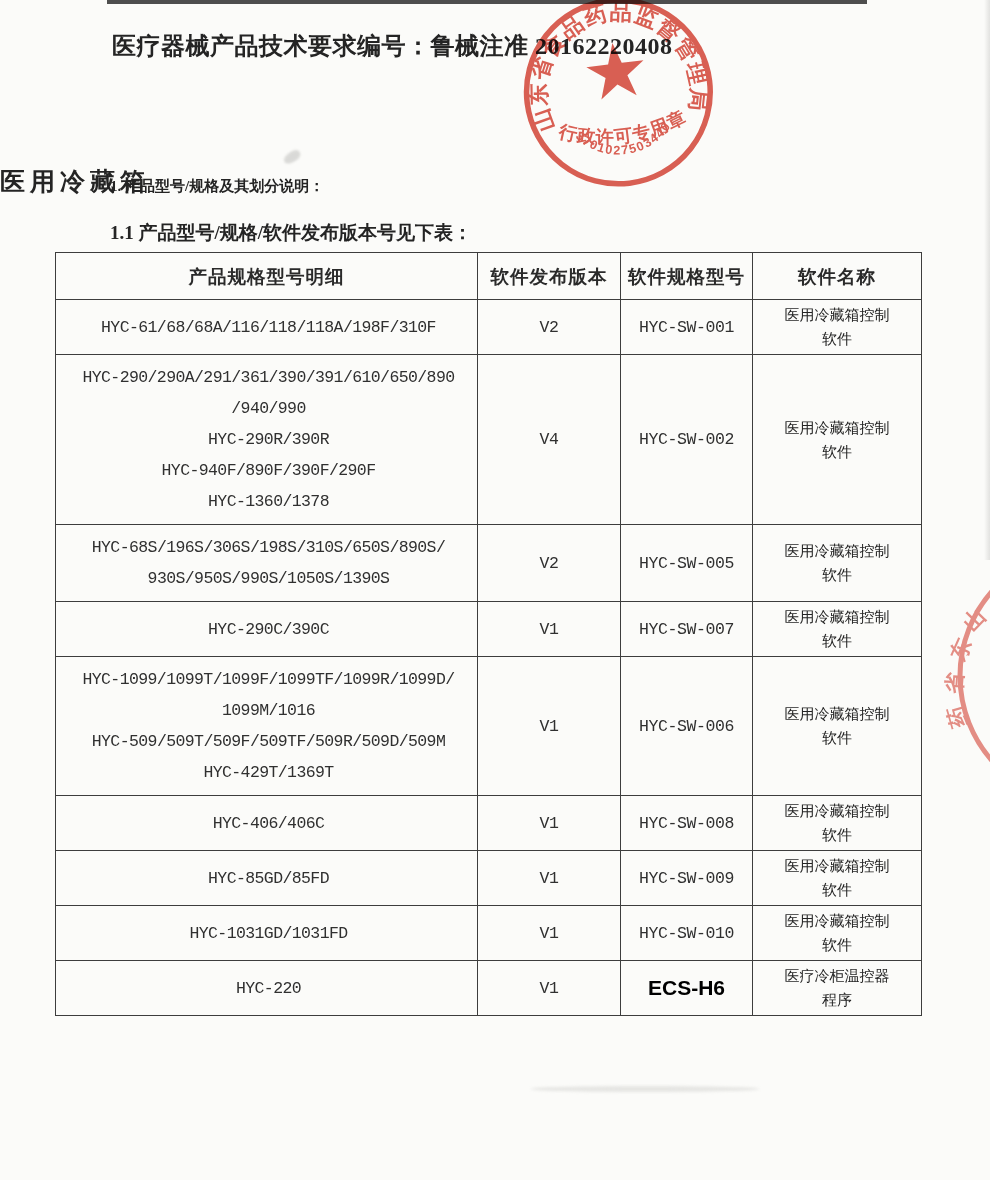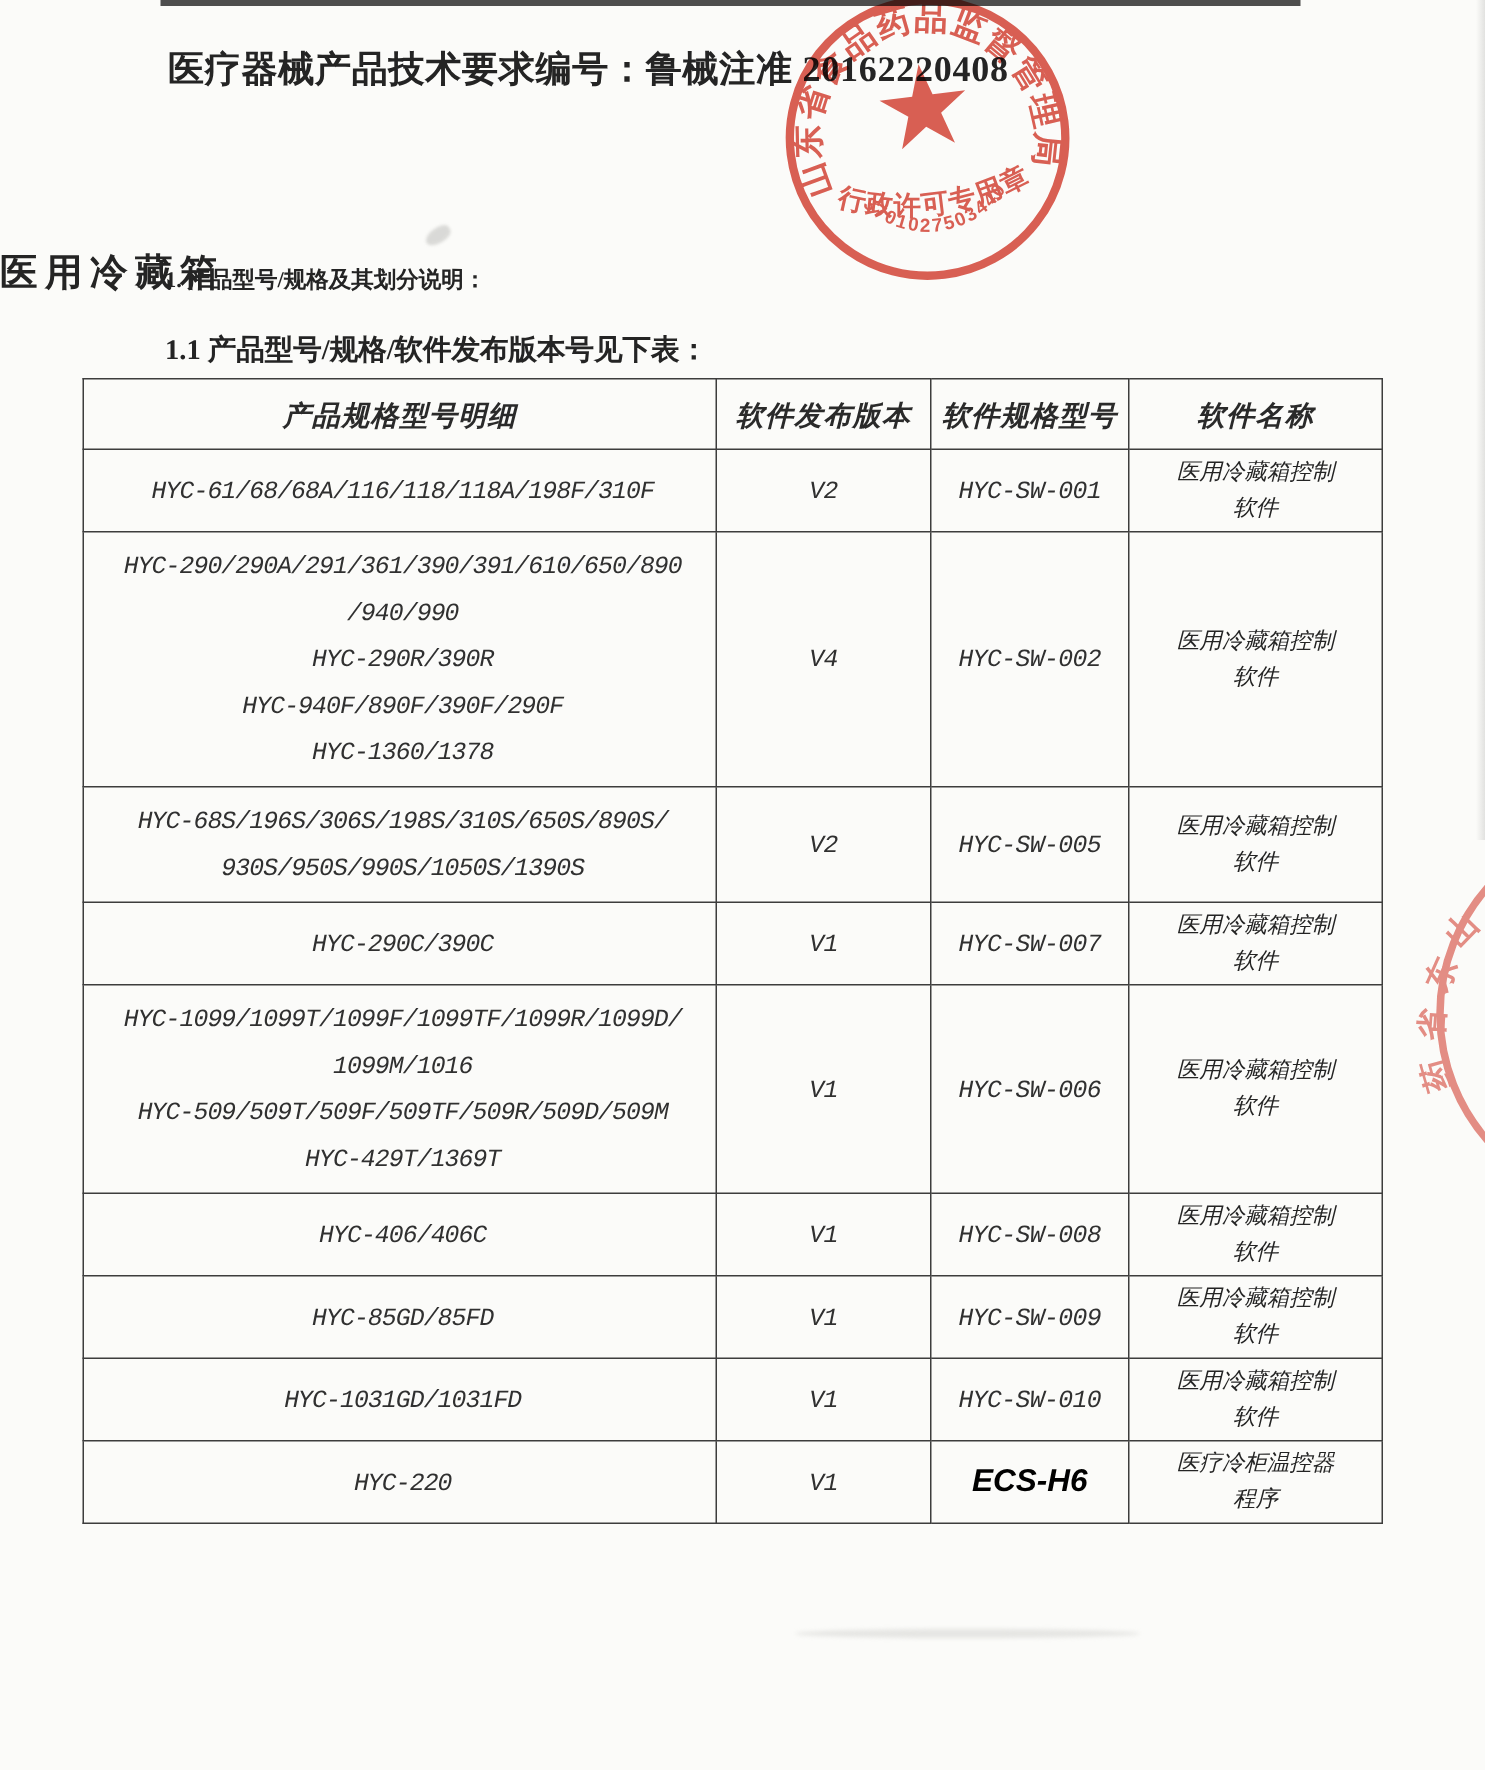--- a/index.html
+++ b/index.html
@@ -37,21 +37,20 @@
     font-size:19px; font-weight:700;
   }
   table.spec-table {
     position:absolute; left:55px; top:252px; width:866px;
     border-collapse:collapse; table-layout:fixed;
     background:transparent;
   }
   .spec-table th, .spec-table td {
     border:1.7px solid #3d3d3d;
     overflow:hidden;
-    font-style:italic;
   }
   .spec-table th {
     font-size:18.5px; font-weight:700; height:44px;
     letter-spacing:1px; color:#2a2a2a;
   }
   td.models { padding:7px 4px 7px 8px; text-align:center; vertical-align:middle; }
   .model-line {
     font-family:"Liberation Mono", monospace;
     font-size:16.5px; line-height:31px; white-space:nowrap;
     letter-spacing:-0.6px; color:#303030;

